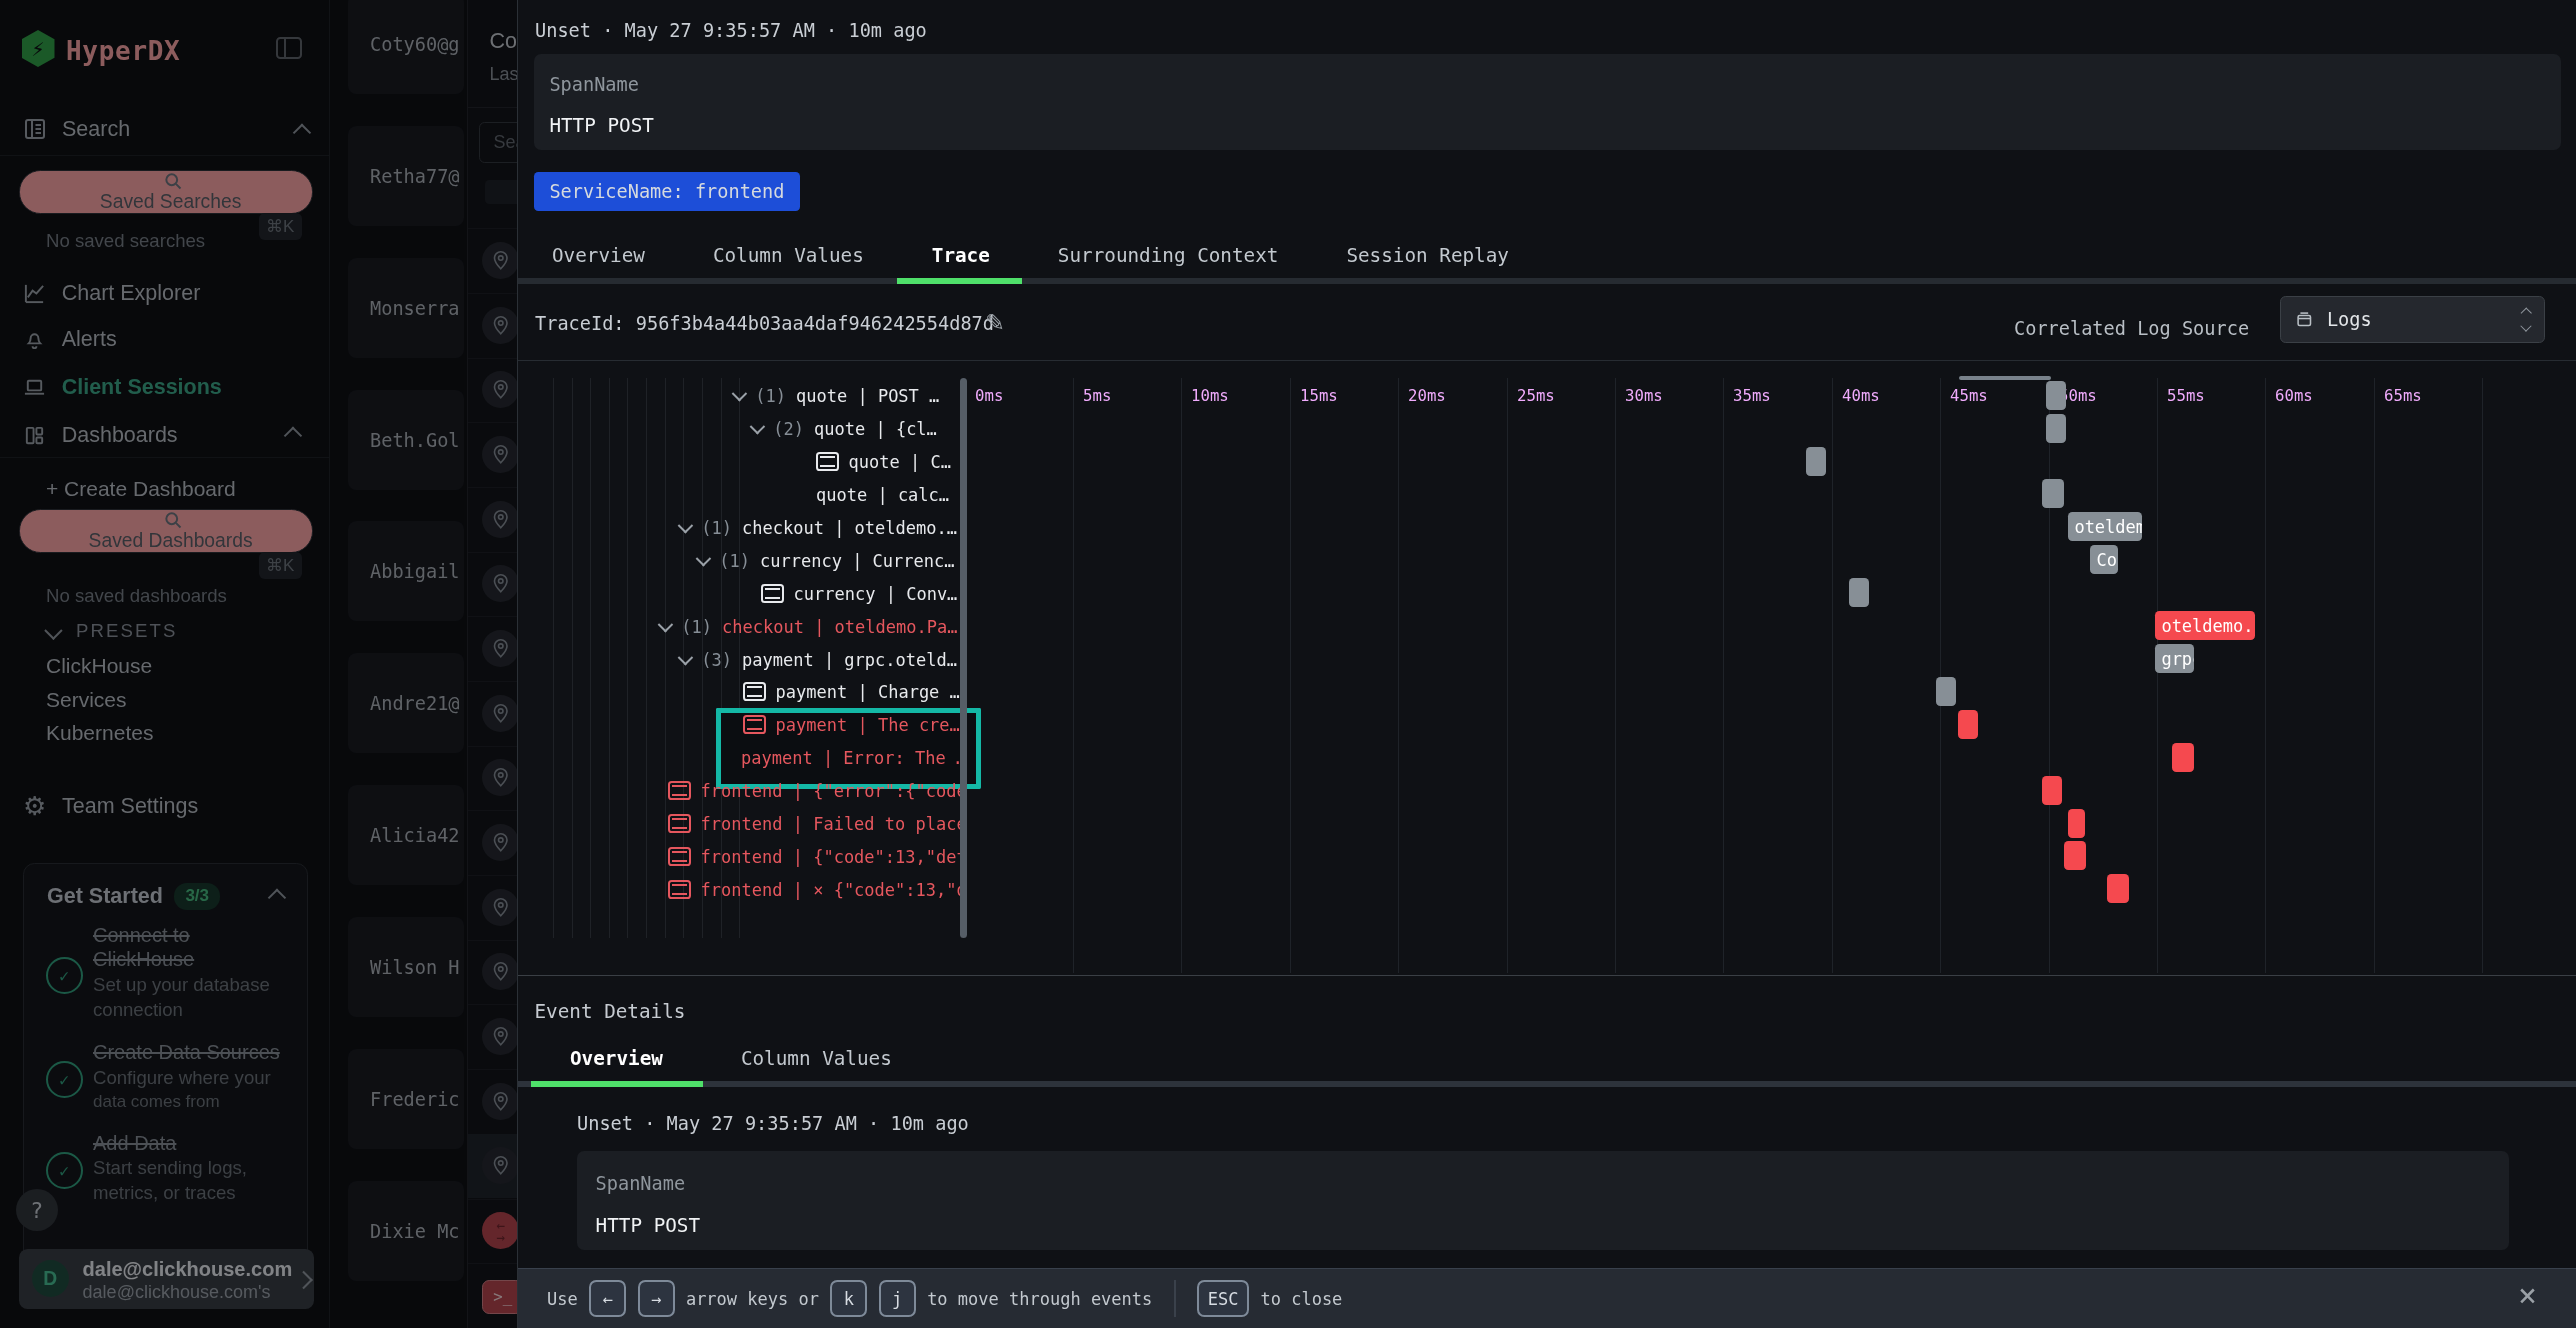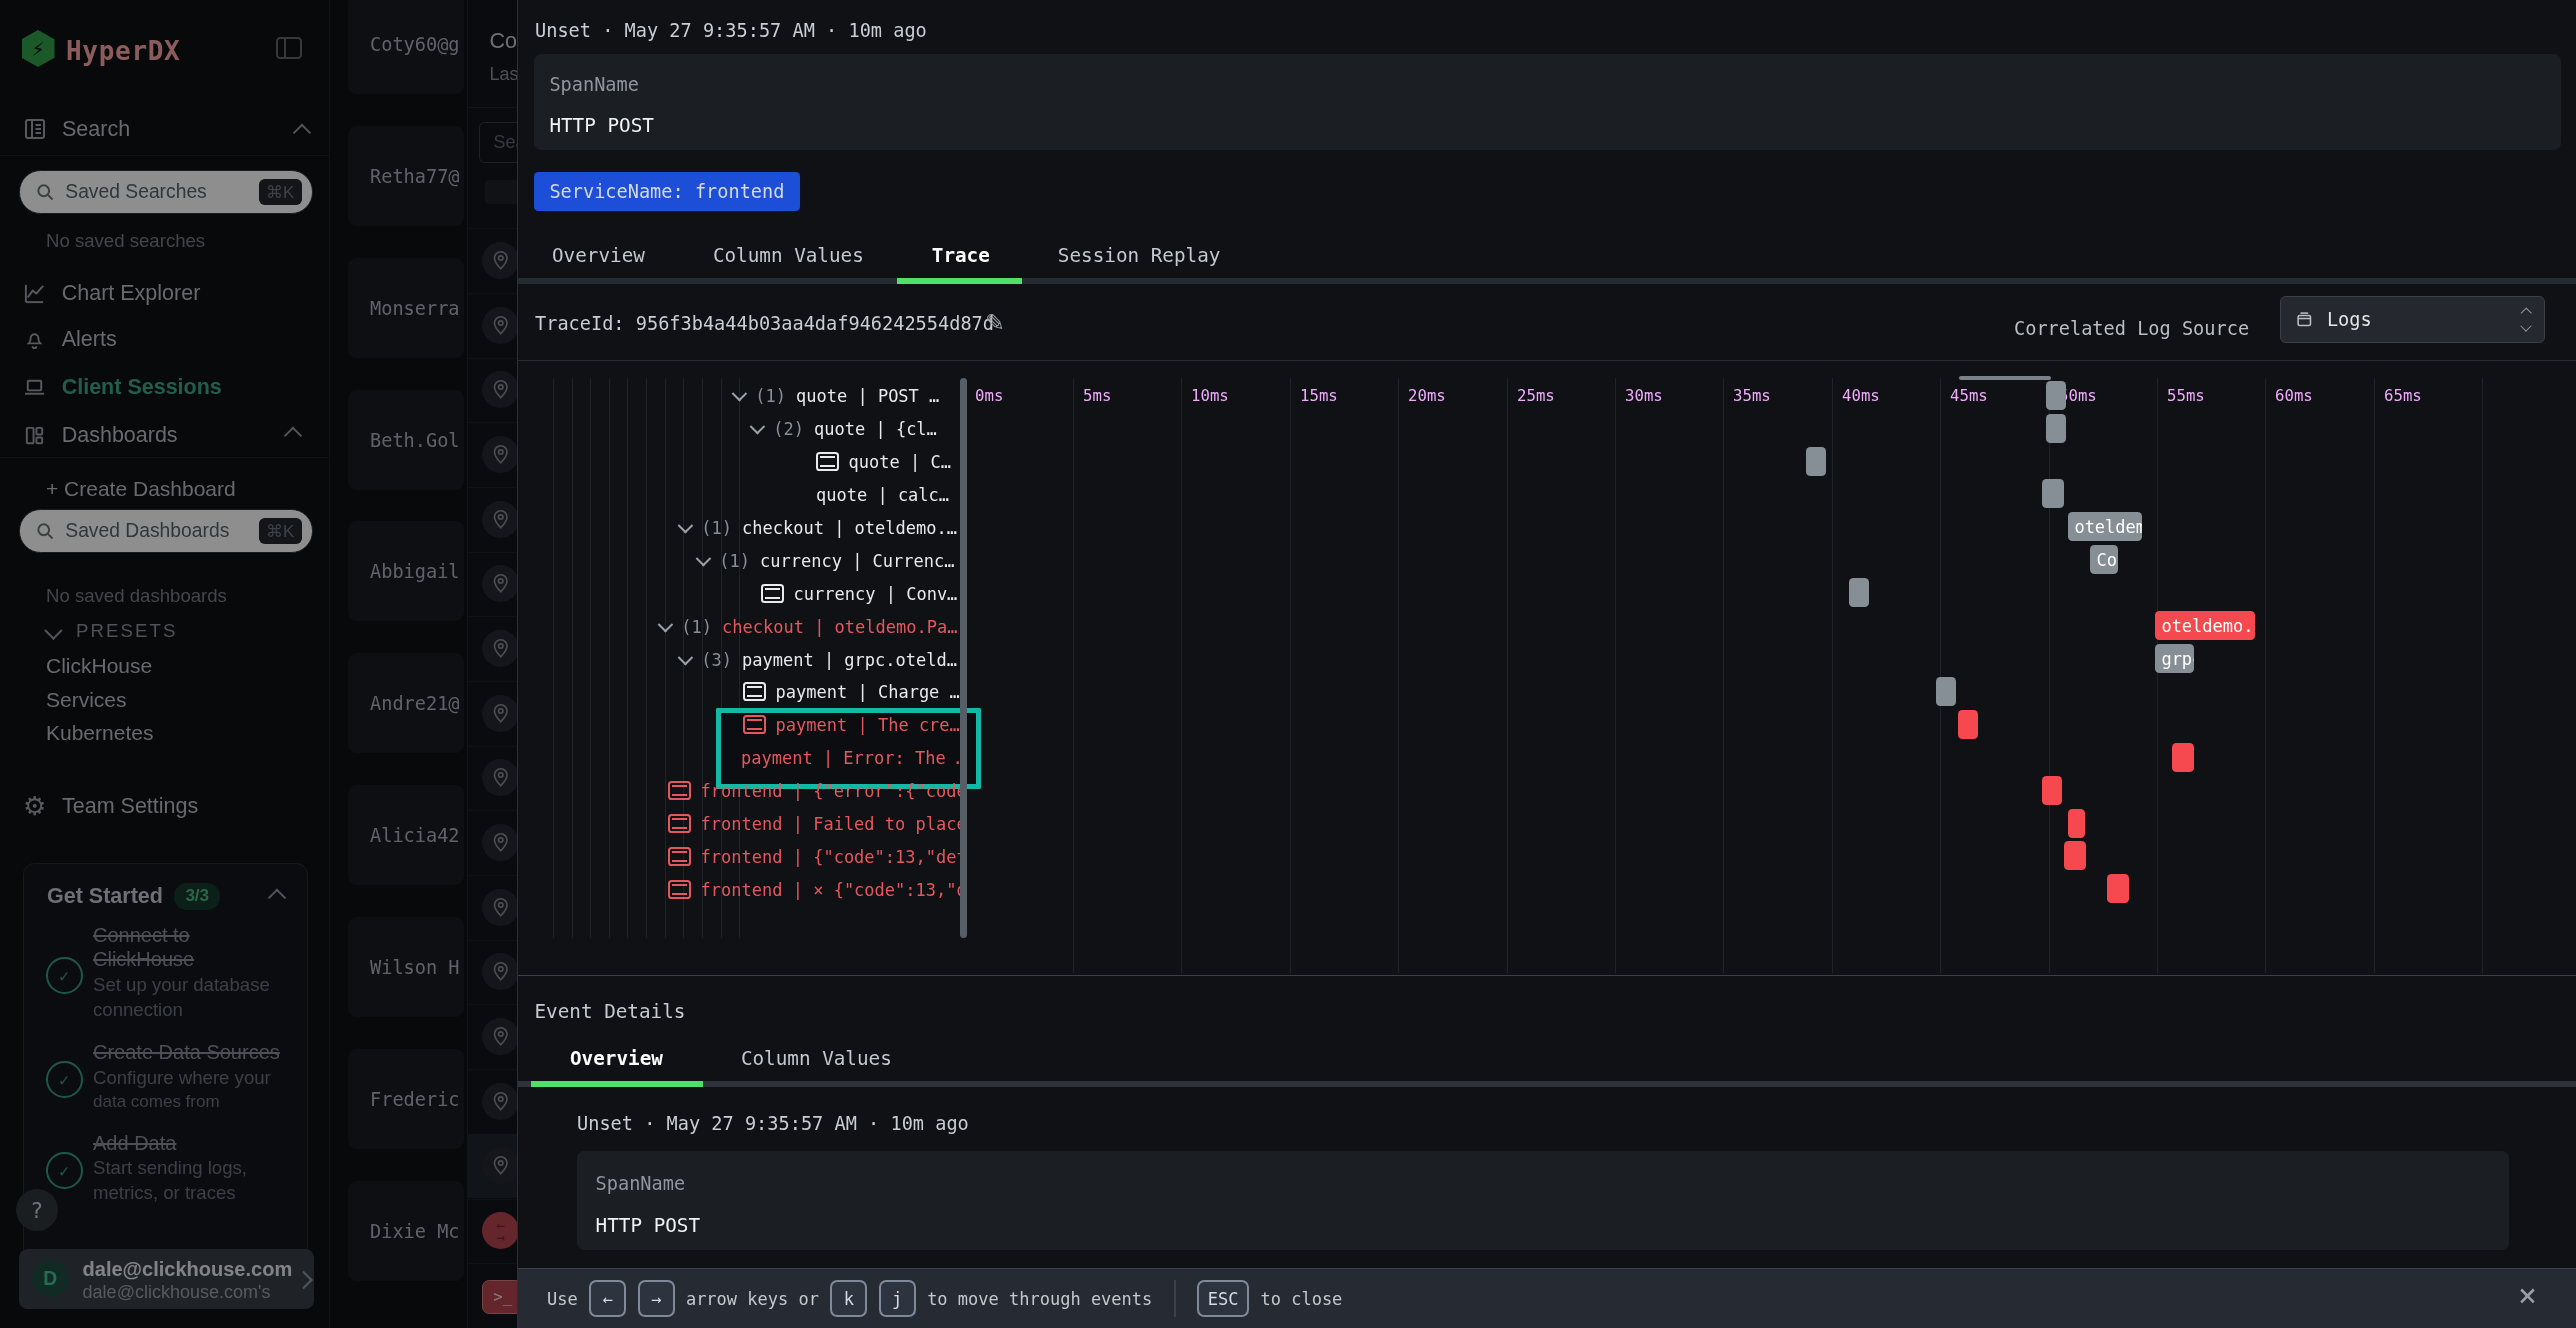--- a/index.html
+++ b/index.html
@@ -10,21 +10,21 @@
   .sans{font-family:"Liberation Sans",sans-serif;}
   
   #sidebar{left:0;top:0;width:329px;height:1328px;background:#0b0d0f;border-right:1.4px solid #1c1f24;}
   .sb-divider{left:0;width:329px;height:1.4px;background:#1b1e22;}
   .hexagon{width:33px;height:37px;background:#2e9e44;clip-path:polygon(50% 0,100% 25%,100% 75%,50% 100%,0 75%,0 25%);
            display:flex;align-items:center;justify-content:center;color:#0b0d0f;font-size:21.5px;font-weight:bold;}
   .brand{color:#fca5a5;font-weight:bold;font-size:26px;letter-spacing:0.7px;}
   .navlbl{color:#b6bcc2;font-size:21.5px;}
   .navlbl.active{color:#3aa685;font-weight:bold;}
   .muted{color:#757c83;}
-  .pill{background:#ffffff;border:1.4px solid #2a2e34;border-radius:21.5px;height:42px;display:flex;align-items:center;}
+  .pill{background:#fca5a5;border:1.4px solid #2a2e34;border-radius:21.5px;height:42px;display:flex;align-items:center;flex-direction:column;}
   .ph{color:#585e65;font-size:19.3px;}
   .kbd-badge{background:#1f2329;color:#6c737a;border-radius:5.7px;font-size:17px;padding:2.9px 7.2px;}
   .chev{display:inline-block;width:11.4px;height:11.4px;border-left:2.1px solid #8f969d;border-bottom:2.1px solid #8f969d;
         transform:rotate(-45deg);}
   .chev.up{transform:rotate(135deg);}
   .chev.right{transform:rotate(225deg);}
   .strike{text-decoration:line-through;}
   .gs-card{background:#111317;border:1.4px solid #272b30;border-radius:11.4px;}
   .gs-badge{background:#143628;color:#45b97d;border-radius:13px;font-size:17px;font-weight:bold;padding:3.6px 11.4px;}
   .check-circle{width:33px;height:33px;border:2.1px solid #2f9e7a;border-radius:50%;color:#2f9e7a;
@@ -394,20 +394,21 @@
       <div class="card-label" style="position:absolute;left:15.7px;top:20px;">SpanName</div>
       <div class="card-value" style="position:absolute;left:15.7px;top:60px;">HTTP POST</div>
     </div>
 
     <span class="abs chip" style="left:15.7px;top:172px;">ServiceName: frontend</span>
 
     <div id="main-tabs" class="abs tabs" style="left:0;top:230px;">
         <div class="tab mono">Overview</div>
         <div class="tab mono">Column Values</div>
         <div class="tab mono active">Trace</div>
+        <div class="tab mono">Surrounding Context</div>
         <div class="tab mono">Session Replay</div>
       </div>
     <div class="abs tab-strip" style="left:0;top:278px;width:2059px;"></div>
     <div id="main-underline" class="abs tab-underline" style="top: 278px; left: 379px; width: 125px;"></div>
 
     <div class="abs status-line" style="left:17px;top:313px;">TraceId: 956f3b4a44b03aa4daf946242554d87d</div>
     <span class="abs" style="left:467px;top:309px;font-size:24px;color:#9aa0a6;font-family:'DejaVu Sans',sans-serif;">✎</span>
 
     <div class="abs" style="left:1496px;top:318px;font-size:18.6px;color:#b9bfc5;">Correlated Log Source</div>
     <div class="abs select" style="left:1762px;top:296px;width:265px;height:47px;box-sizing:border-box;gap:13px;">

